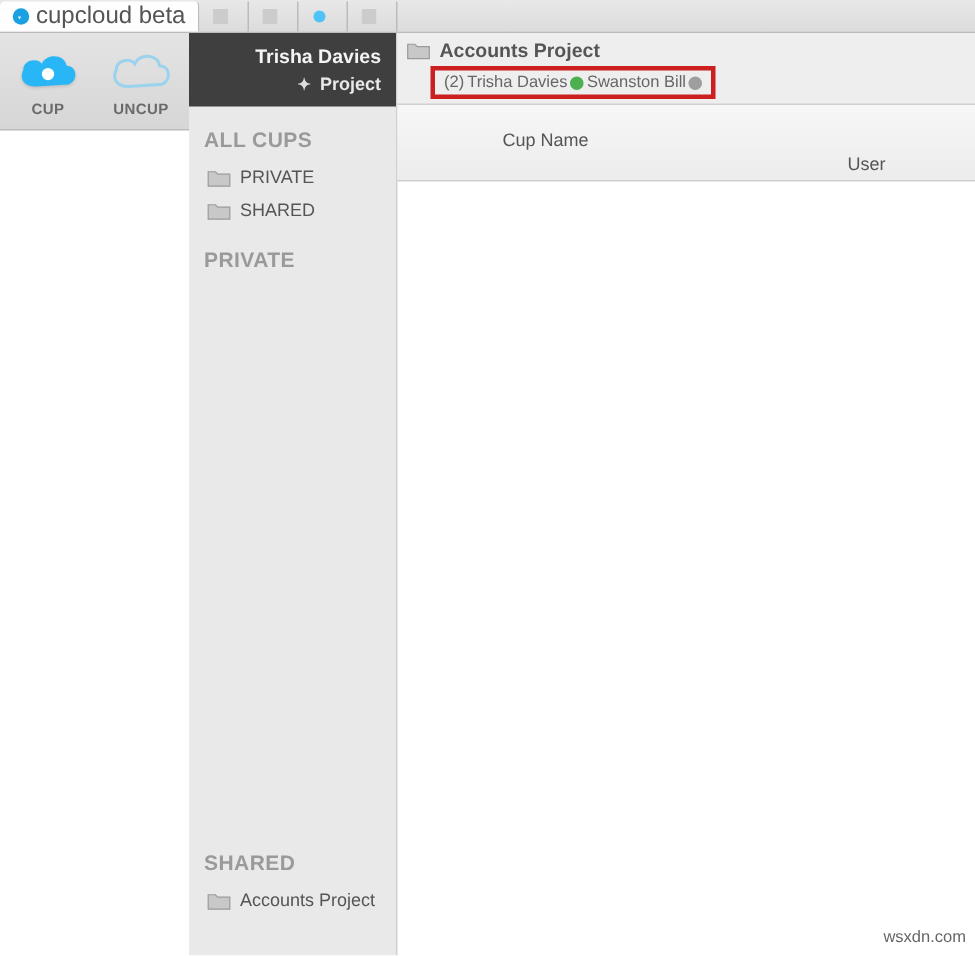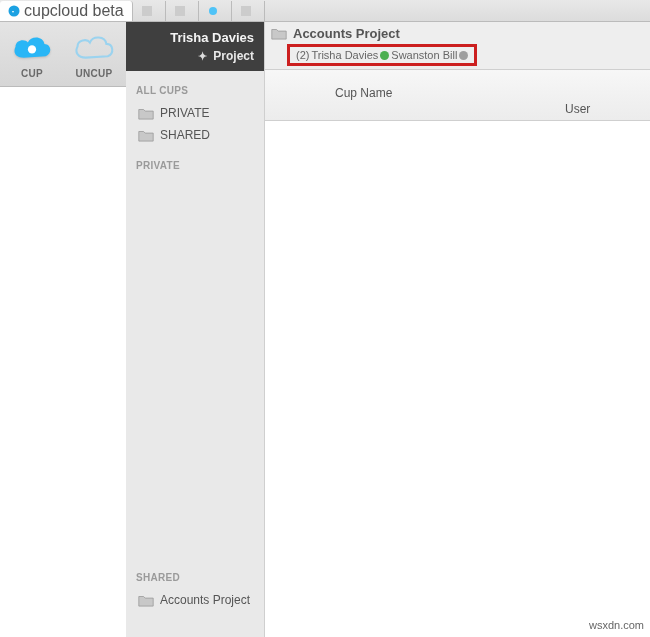--- a/index.html
+++ b/index.html
@@ -20,21 +20,21 @@
     .cloud-filled svg { filter: drop-shadow(0 1px 1px rgba(0,0,0,0.15)); }
     
     .main { display: flex; flex: 1; min-height: 0; }
     
     .sidebar { width: 138px; background: #e9e9e9; display: flex; flex-direction: column; }
     .user-block { background: #3f3f3f; color: #eee; padding: 8px 10px; }
     .user-name { font-size: 13px; font-weight: bold; text-align: right; margin-bottom: 4px; color: #f4f4f4; }
     .signout { display: flex; justify-content: flex-end; align-items: center; gap: 6px; font-size: 12px; font-weight: bold; color: #e8e8e8; cursor: pointer; }
     .signout-icon { font-size: 11px; color: #ddd; }
     
-    .section-hdr { font-size: 10px; font-weight: bold; color: #9a9a9a; padding: 14px 10px 6px 10px; letter-spacing: 0.3px; }
+    .section-hdr { font-size: 14px; font-weight: bold; color: #9a9a9a; padding: 14px 10px 6px 10px; letter-spacing: 0.3px; }
     .nav-item { display: flex; align-items: center; gap: 6px; padding: 4px 10px 4px 12px; font-size: 12px; color: #555; cursor: pointer; }
     
     .spacer { flex: 1; }
     
     .content { flex: 1; background: #fff; display: flex; flex-direction: column; border-left: 1px solid #cfcfcf; }
     .content-header { background: #eee; border-bottom: 1px solid #cfcfcf; padding: 4px 6px 3px 6px; }
     .ch-title-row { display: flex; align-items: center; gap: 6px; font-size: 13px; font-weight: bold; color: #555; margin-bottom: 3px; }
     .users-row { display: inline-flex; align-items: center; gap: 2px; font-size: 11px; color: #666; border: 3px solid #cc1f1f; padding: 2px 6px; margin-left: 16px; }
     .user-dot { width: 9px; height: 9px; border-radius: 50%; display: inline-block; }
     .dot-green { background: #4caf50; }

